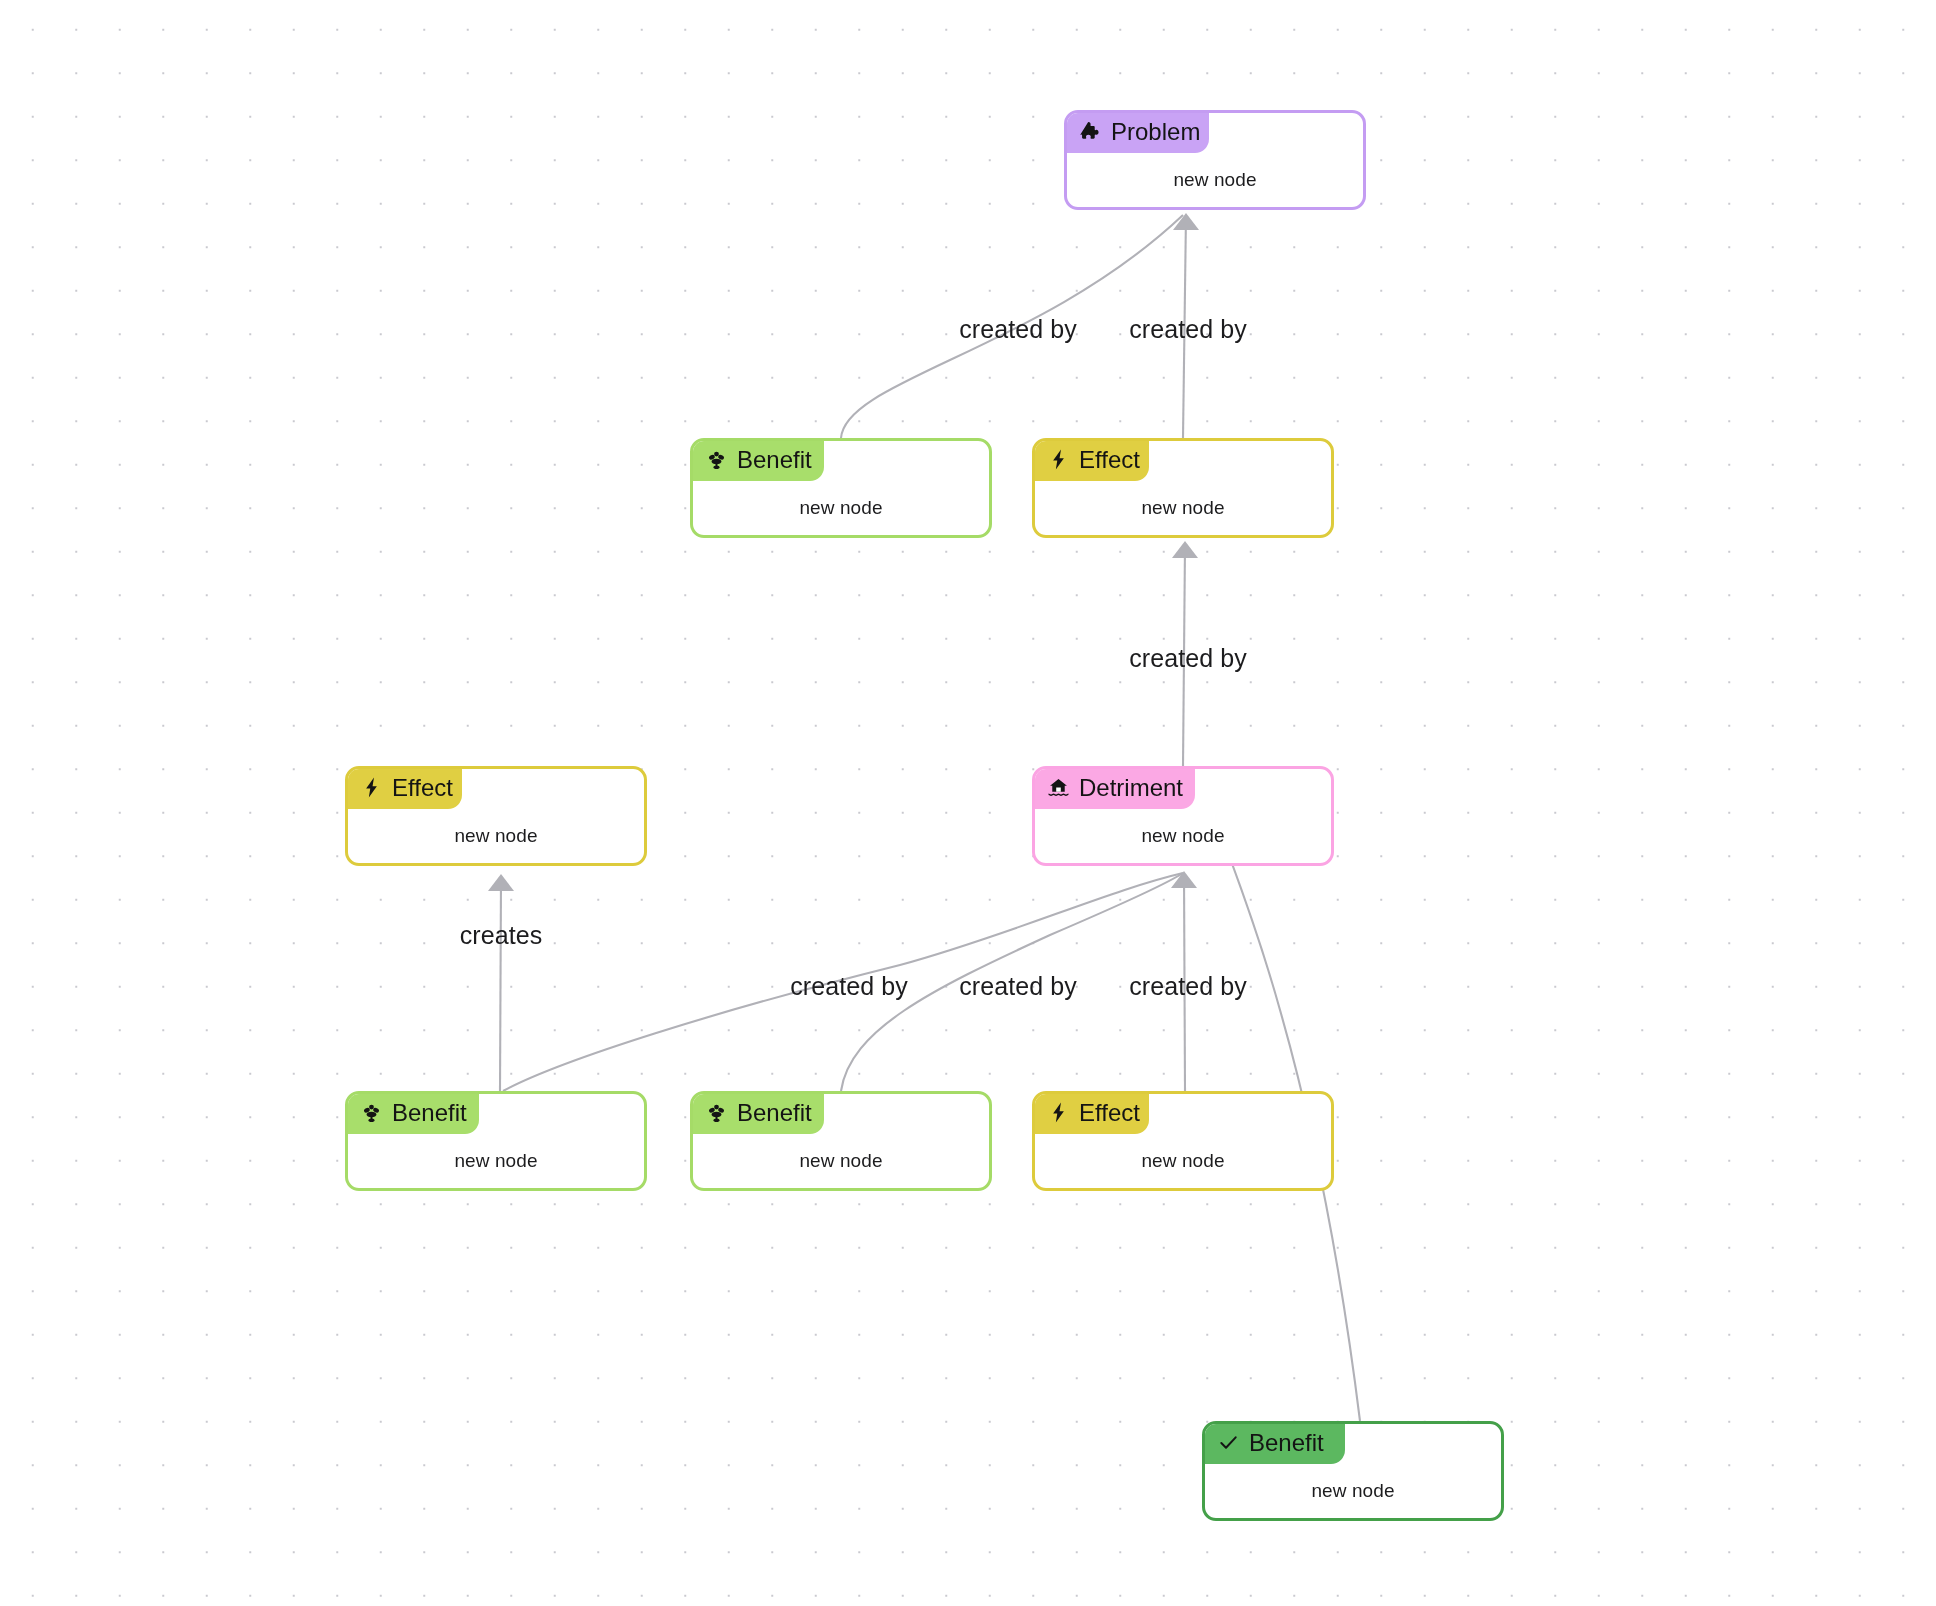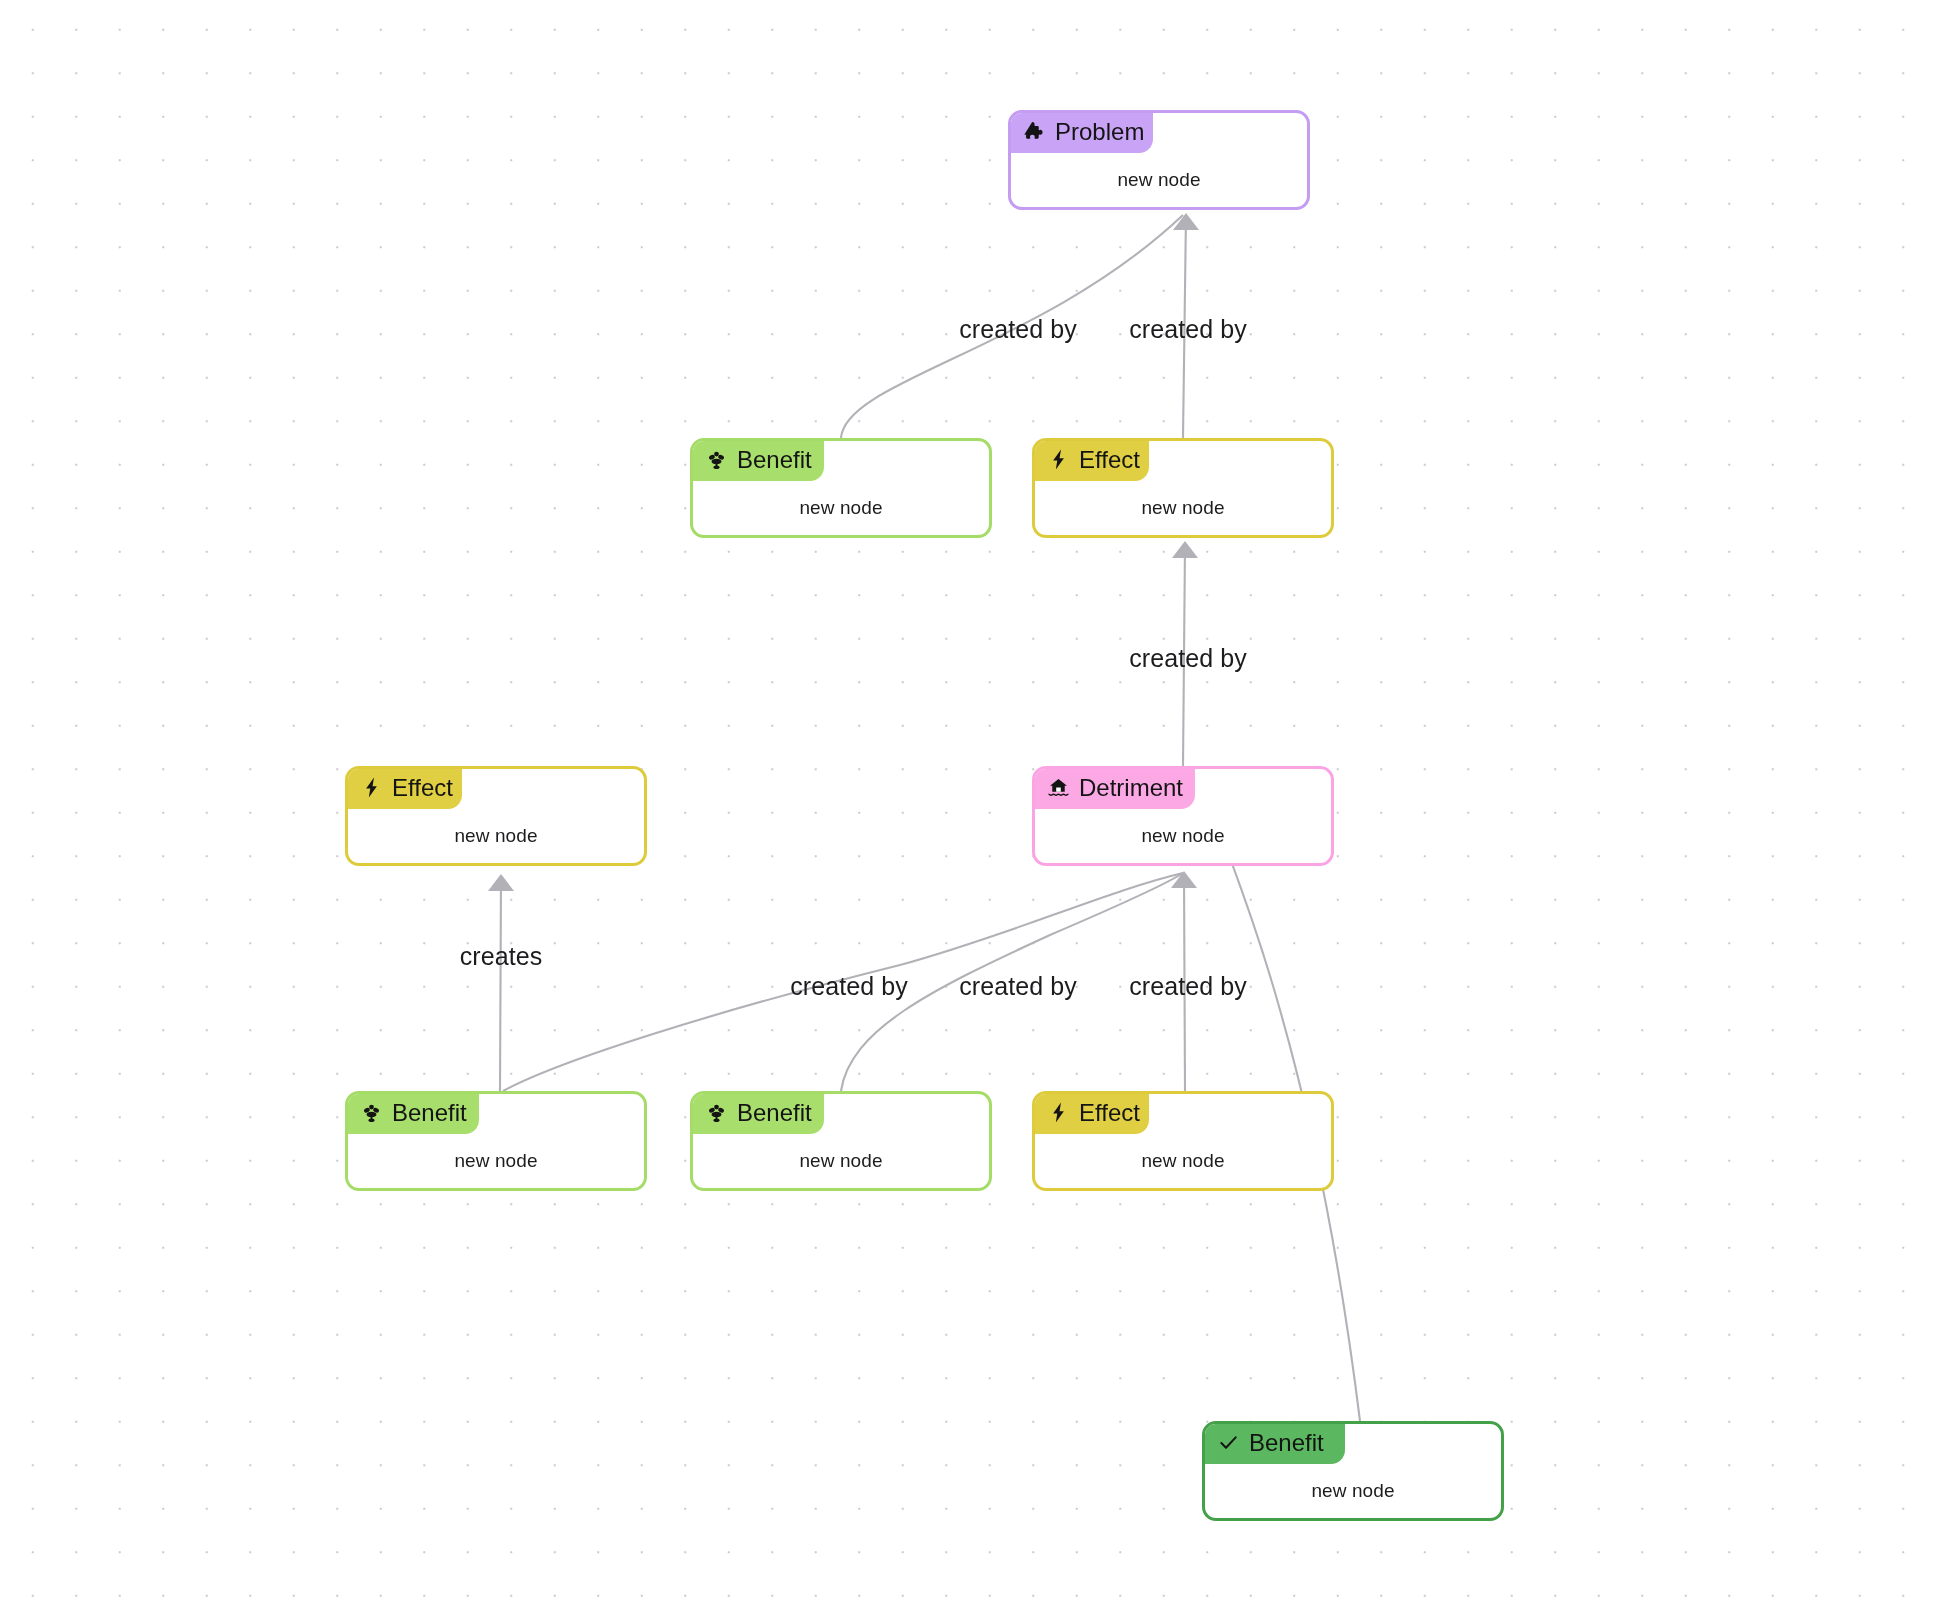--- a/index.html
+++ b/index.html
@@ -99,21 +99,21 @@
       <path d="M 841 1091 C 850 1030 930 990 1050 935 C 1120 905 1165 885 1183 873" class="edge-path"></path>
       <path d="M 1185 1091 L 1184 873" class="edge-path"></path>
       <path d="M 1360 1421 C 1345 1300 1320 1150 1280 1010 C 1255 920 1230 860 1218 825" class="edge-path"></path>
       <path d="M 1186 213 L 1173 230 L 1199 230 Z" fill="#b1b1b7"></path>
       <path d="M 1185 541 L 1172 558 L 1198 558 Z" fill="#b1b1b7"></path>
       <path d="M 501 874 L 488 891 L 514 891 Z" fill="#b1b1b7"></path>
       <path d="M 1184 871 L 1171 888 L 1197 888 Z" fill="#b1b1b7"></path>
     </svg>
 
   <div id="node-layer">
-      <div class="node" style="left: 1008px; top: 110px; border-color: rgb(196, 156, 242);">
+      <div class="node" style="left: 1064px; top: 110px; border-color: rgb(196, 156, 242);">
         <div class="node-badge" style="background: rgb(201, 163, 245); width: 145px;">
           <span class="badge-icon">
             <svg xmlns="http://www.w3.org/2000/svg" viewBox="0 0 24 24" width="23" height="23">
               <path fill="#141414" d="M9.6 2.2c1.5 0 2.5 1 2.5 2.2 0 .5-.2.9-.2 1.2 0 .4.3.6.8.6h2.5c.7 0 1.2.5 1.2 1.2v2.4c0 .5.3.8.7.8.3 0 .6-.3 1.2-.3 1.2 0 2.1 1 2.1 2.5s-.9 2.5-2.1 2.5c-.6 0-.9-.3-1.2-.3-.4 0-.7.3-.7.8v2.5c0 .7-.5 1.2-1.2 1.2h-2.4c-.5 0-.8-.3-.8-.7 0-.3.3-.7.3-1.3 0-1.2-1-2.1-2.5-2.1s-2.5.9-2.5 2.1c0 .6.3 1 .3 1.3 0 .4-.3.7-.8.7H4.4c-.7 0-1.2-.5-1.2-1.2v-2.5c0-.5-.3-.8-.7-.8-.3 0-.6.3-1.2.3"></path>
             </svg>
           </span>
           <span>Problem</span>
         </div>
         <div class="node-title">new node</div>
       </div>
@@ -220,19 +220,19 @@
           </span>
           <span>Benefit</span>
         </div>
         <div class="node-title">new node</div>
       </div>
     </div>
   <div id="label-layer">
       <div class="edge-label" style="left: 1018px; top: 329px;">created by</div>
       <div class="edge-label" style="left: 1188px; top: 329px;">created by</div>
       <div class="edge-label" style="left: 1188px; top: 658px;">created by</div>
-      <div class="edge-label" style="left: 501px; top: 956px;">creates</div>
+      <div class="edge-label" style="left: 501px; top: 935px;">creates</div>
       <div class="edge-label" style="left: 849px; top: 986px;">created by</div>
       <div class="edge-label" style="left: 1018px; top: 986px;">created by</div>
       <div class="edge-label" style="left: 1188px; top: 986px;">created by</div>
     </div>
 
 </div>
 
 </body></html>

